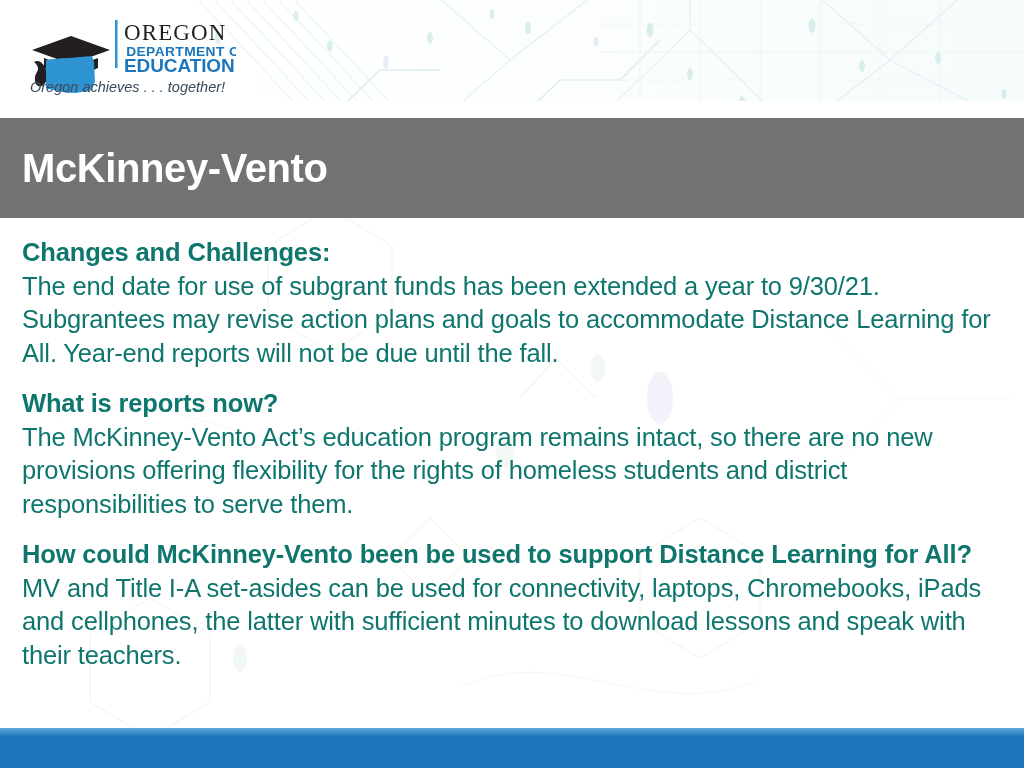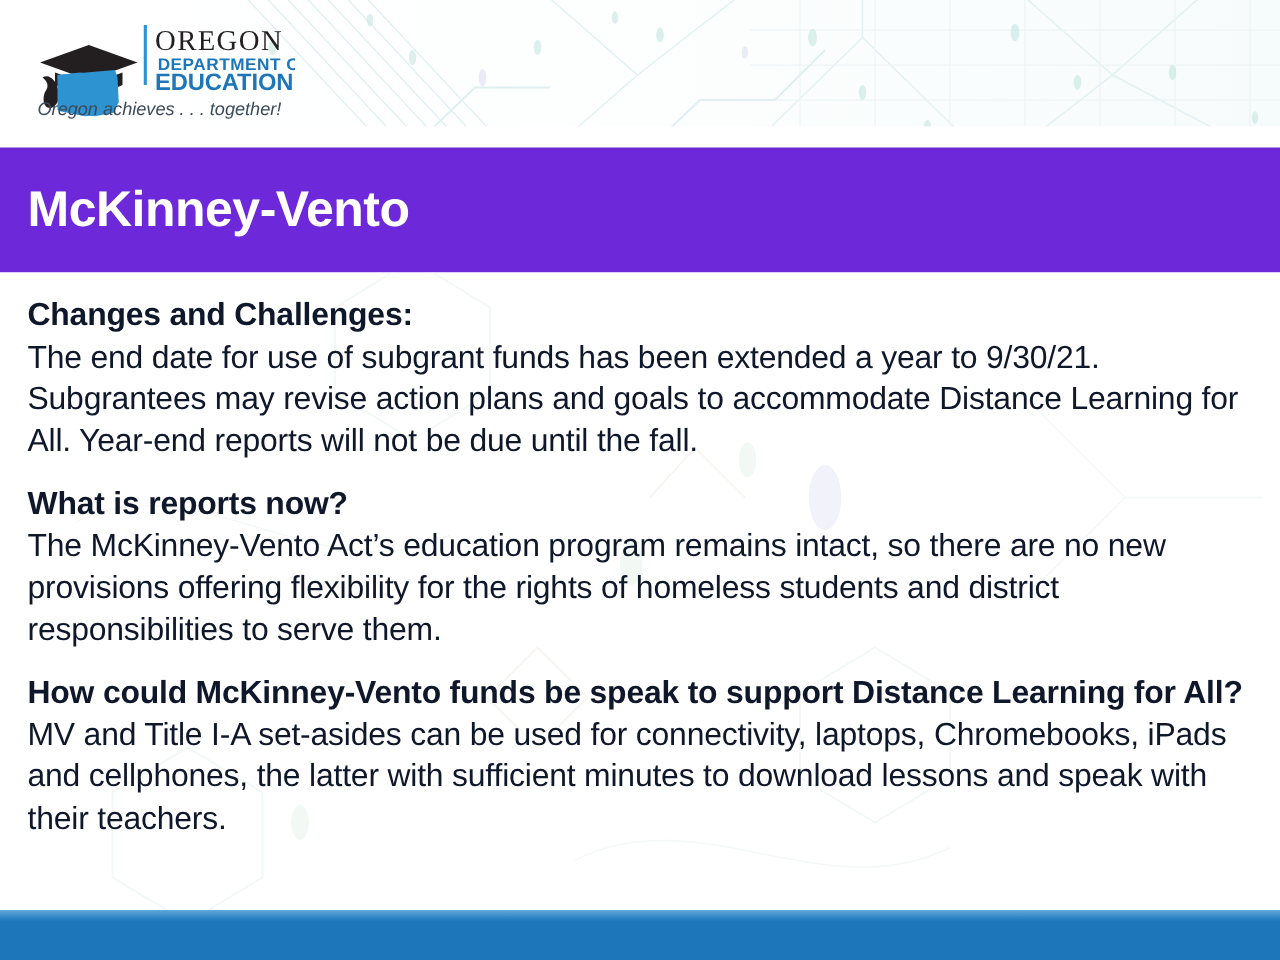--- a/index.html
+++ b/index.html
@@ -51,21 +51,21 @@
   }
   .logo svg { display: block; }
 
   
   .title-banner {
     position: absolute;
     left: 0;
     top: 118px;
     width: 1024px;
     height: 100px;
-    background: #6d28d9;
+    background: #737373;
   }
   .title-text {
     position: absolute;
     left: 22px;
     top: 50%;
     transform: translateY(-50%);
     color: #ffffff;
     font-size: 40px;
     font-weight: bold;
     letter-spacing: -0.4px;
@@ -91,21 +91,21 @@
 
   .body-inner {
     position: absolute;
     left: 22px;
     top: 18px;
     width: 984px;
     z-index: 3;
   }
 
   .para {
-    color: #0f172a;
+    color: #0f766e;
     font-size: 25.5px;
     line-height: 33.5px;
     margin: 0 0 17px 0;
     letter-spacing: -0.15px;
   }
   .para:last-child { margin-bottom: 0; }
   .para .lead {
     font-weight: bold;
   }
 
@@ -264,21 +264,21 @@
         <span class="lead">Changes and Challenges:</span><br>
         <span>The end date for use of subgrant funds has been extended a year to 9/30/21. Subgrantees may revise action plans and goals to accommodate Distance Learning for All. Year-end reports will not be due until the fall.</span>
       </p>
 
       <p class="para">
         <span class="lead">What is reports now?</span><br>
         <span>The McKinney-Vento Act’s education program remains intact, so there are no new provisions offering flexibility for the rights of homeless students and district responsibilities to serve them.</span>
       </p>
 
       <p class="para">
-        <span class="lead">How could McKinney-Vento funds be speak to support Distance Learning for All?</span><br>
+        <span class="lead">How could McKinney-Vento been be used to support Distance Learning for All?</span><br>
         <span>MV and Title I-A set-asides can be used for connectivity, laptops, Chromebooks, iPads and cellphones, the latter with sufficient minutes to download lessons and speak with their teachers.</span>
       </p>
 
     </div>
   </div>
 
   <div class="footer-band">
     <div class="footer-top-strip"></div>
   </div>
 

